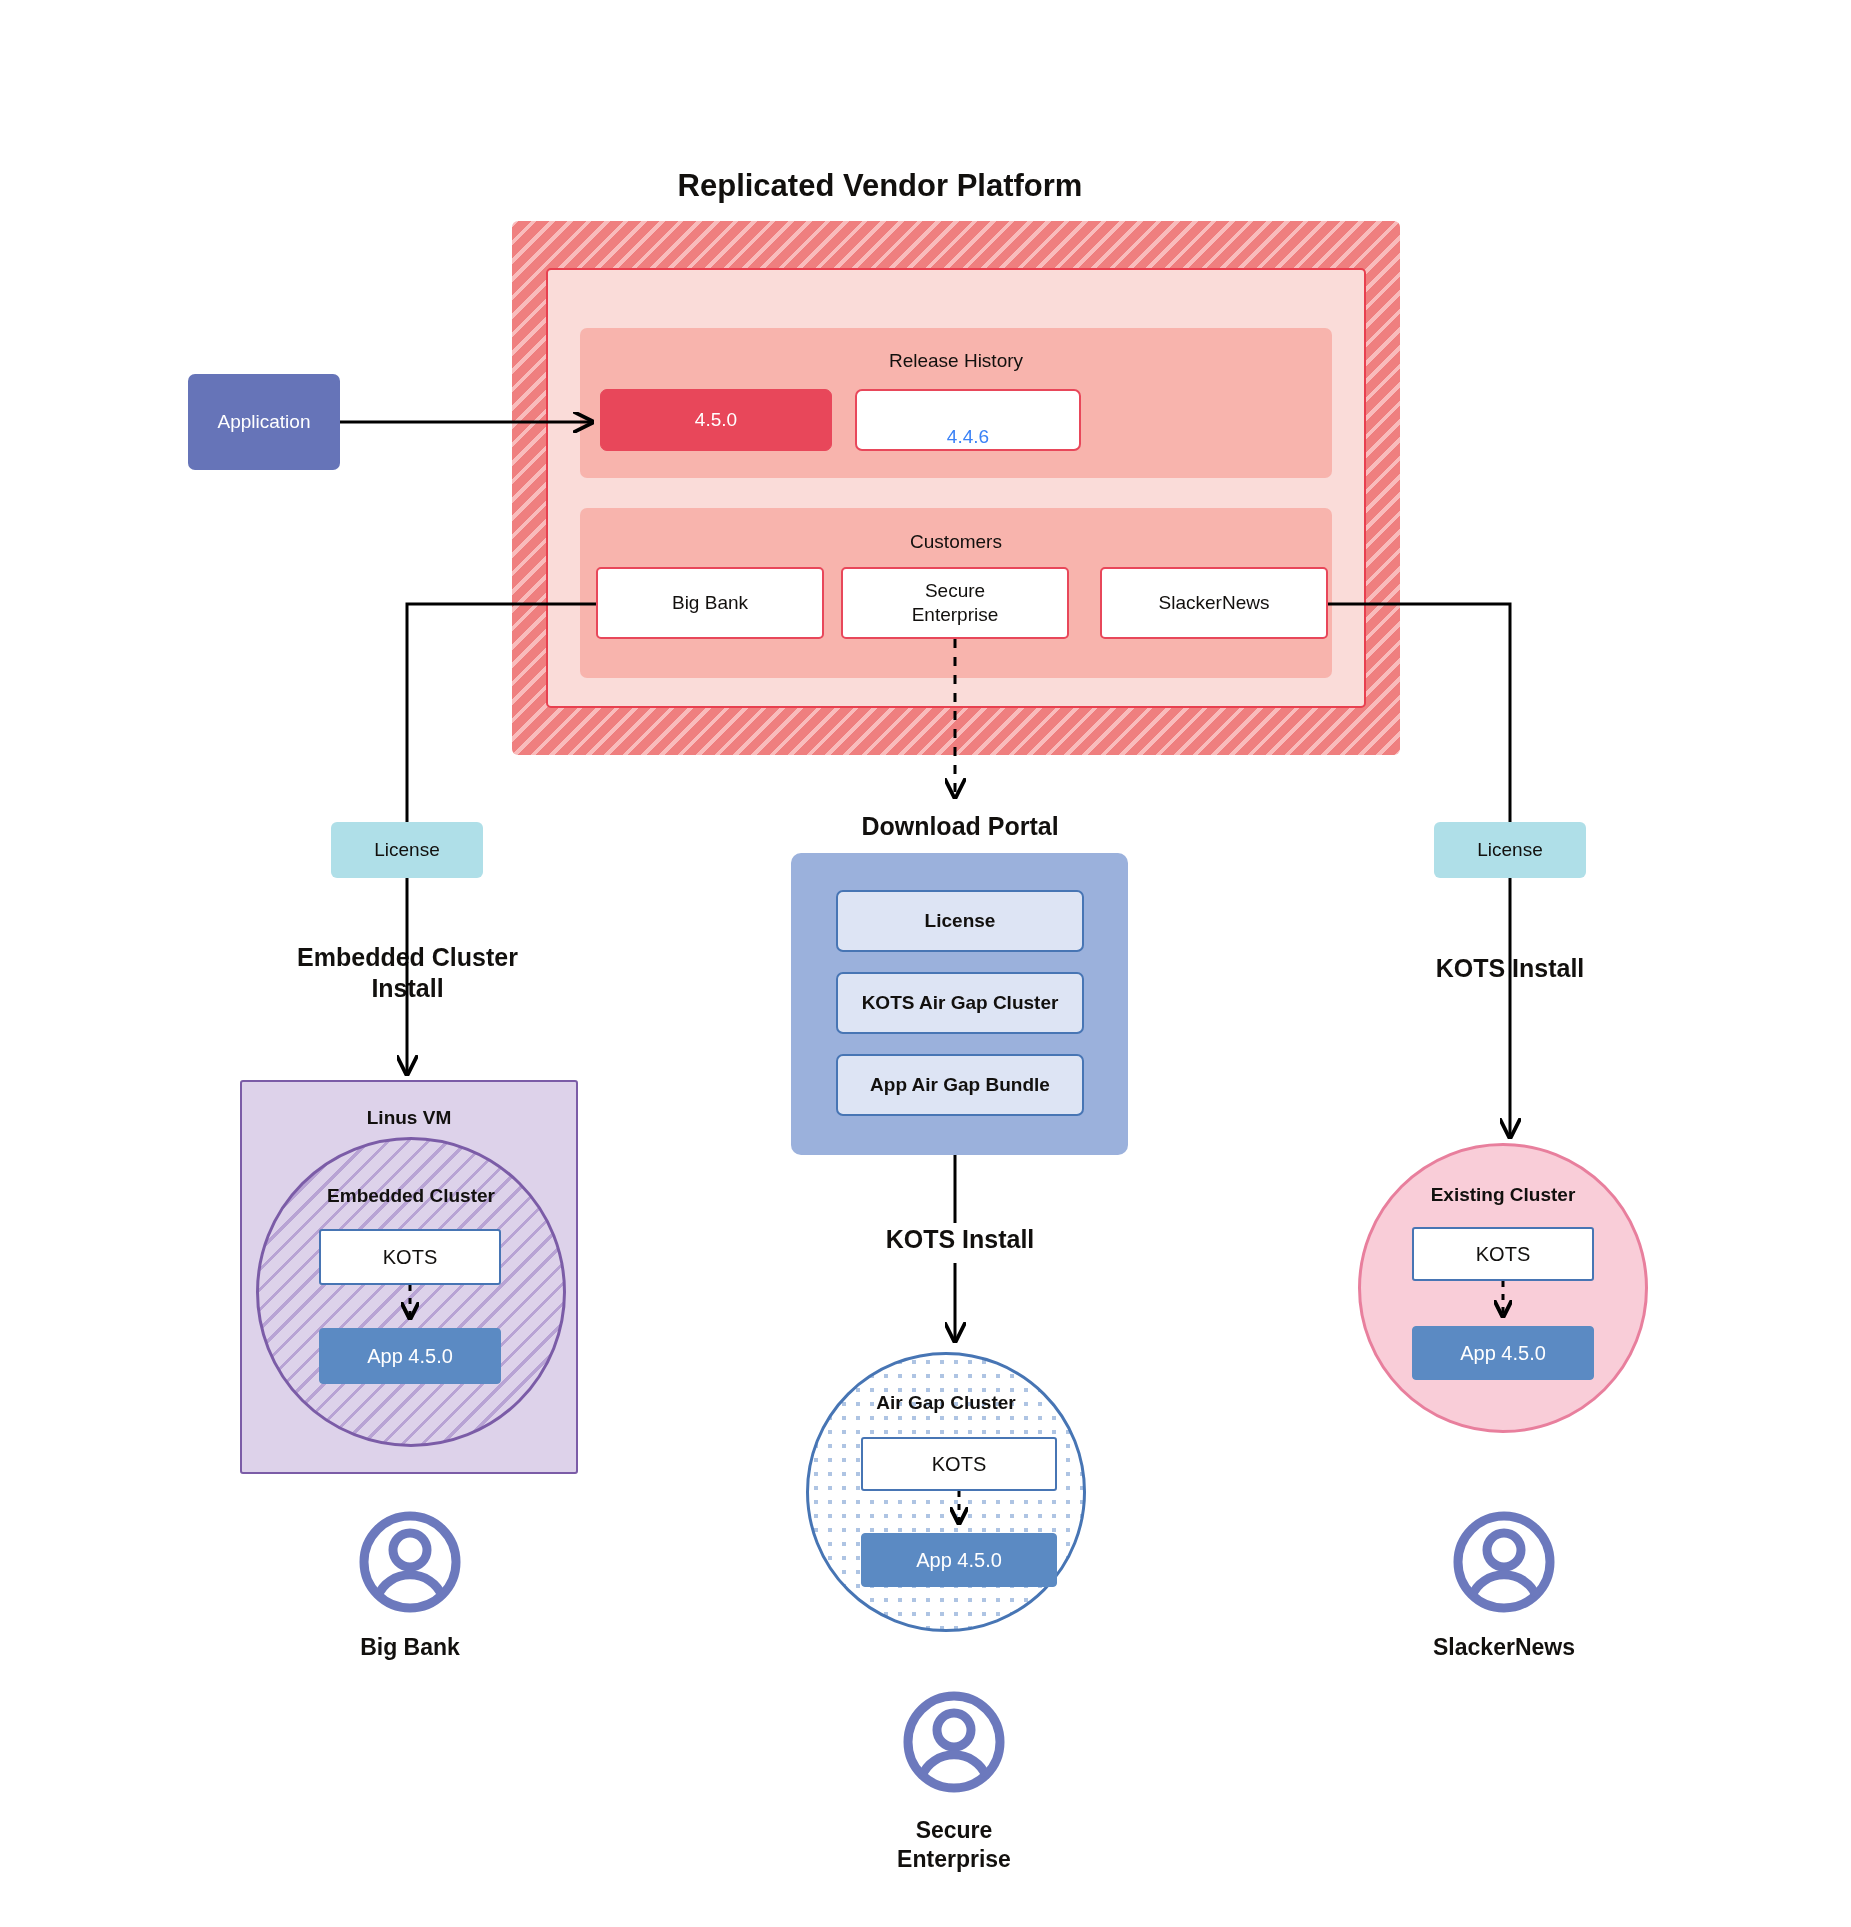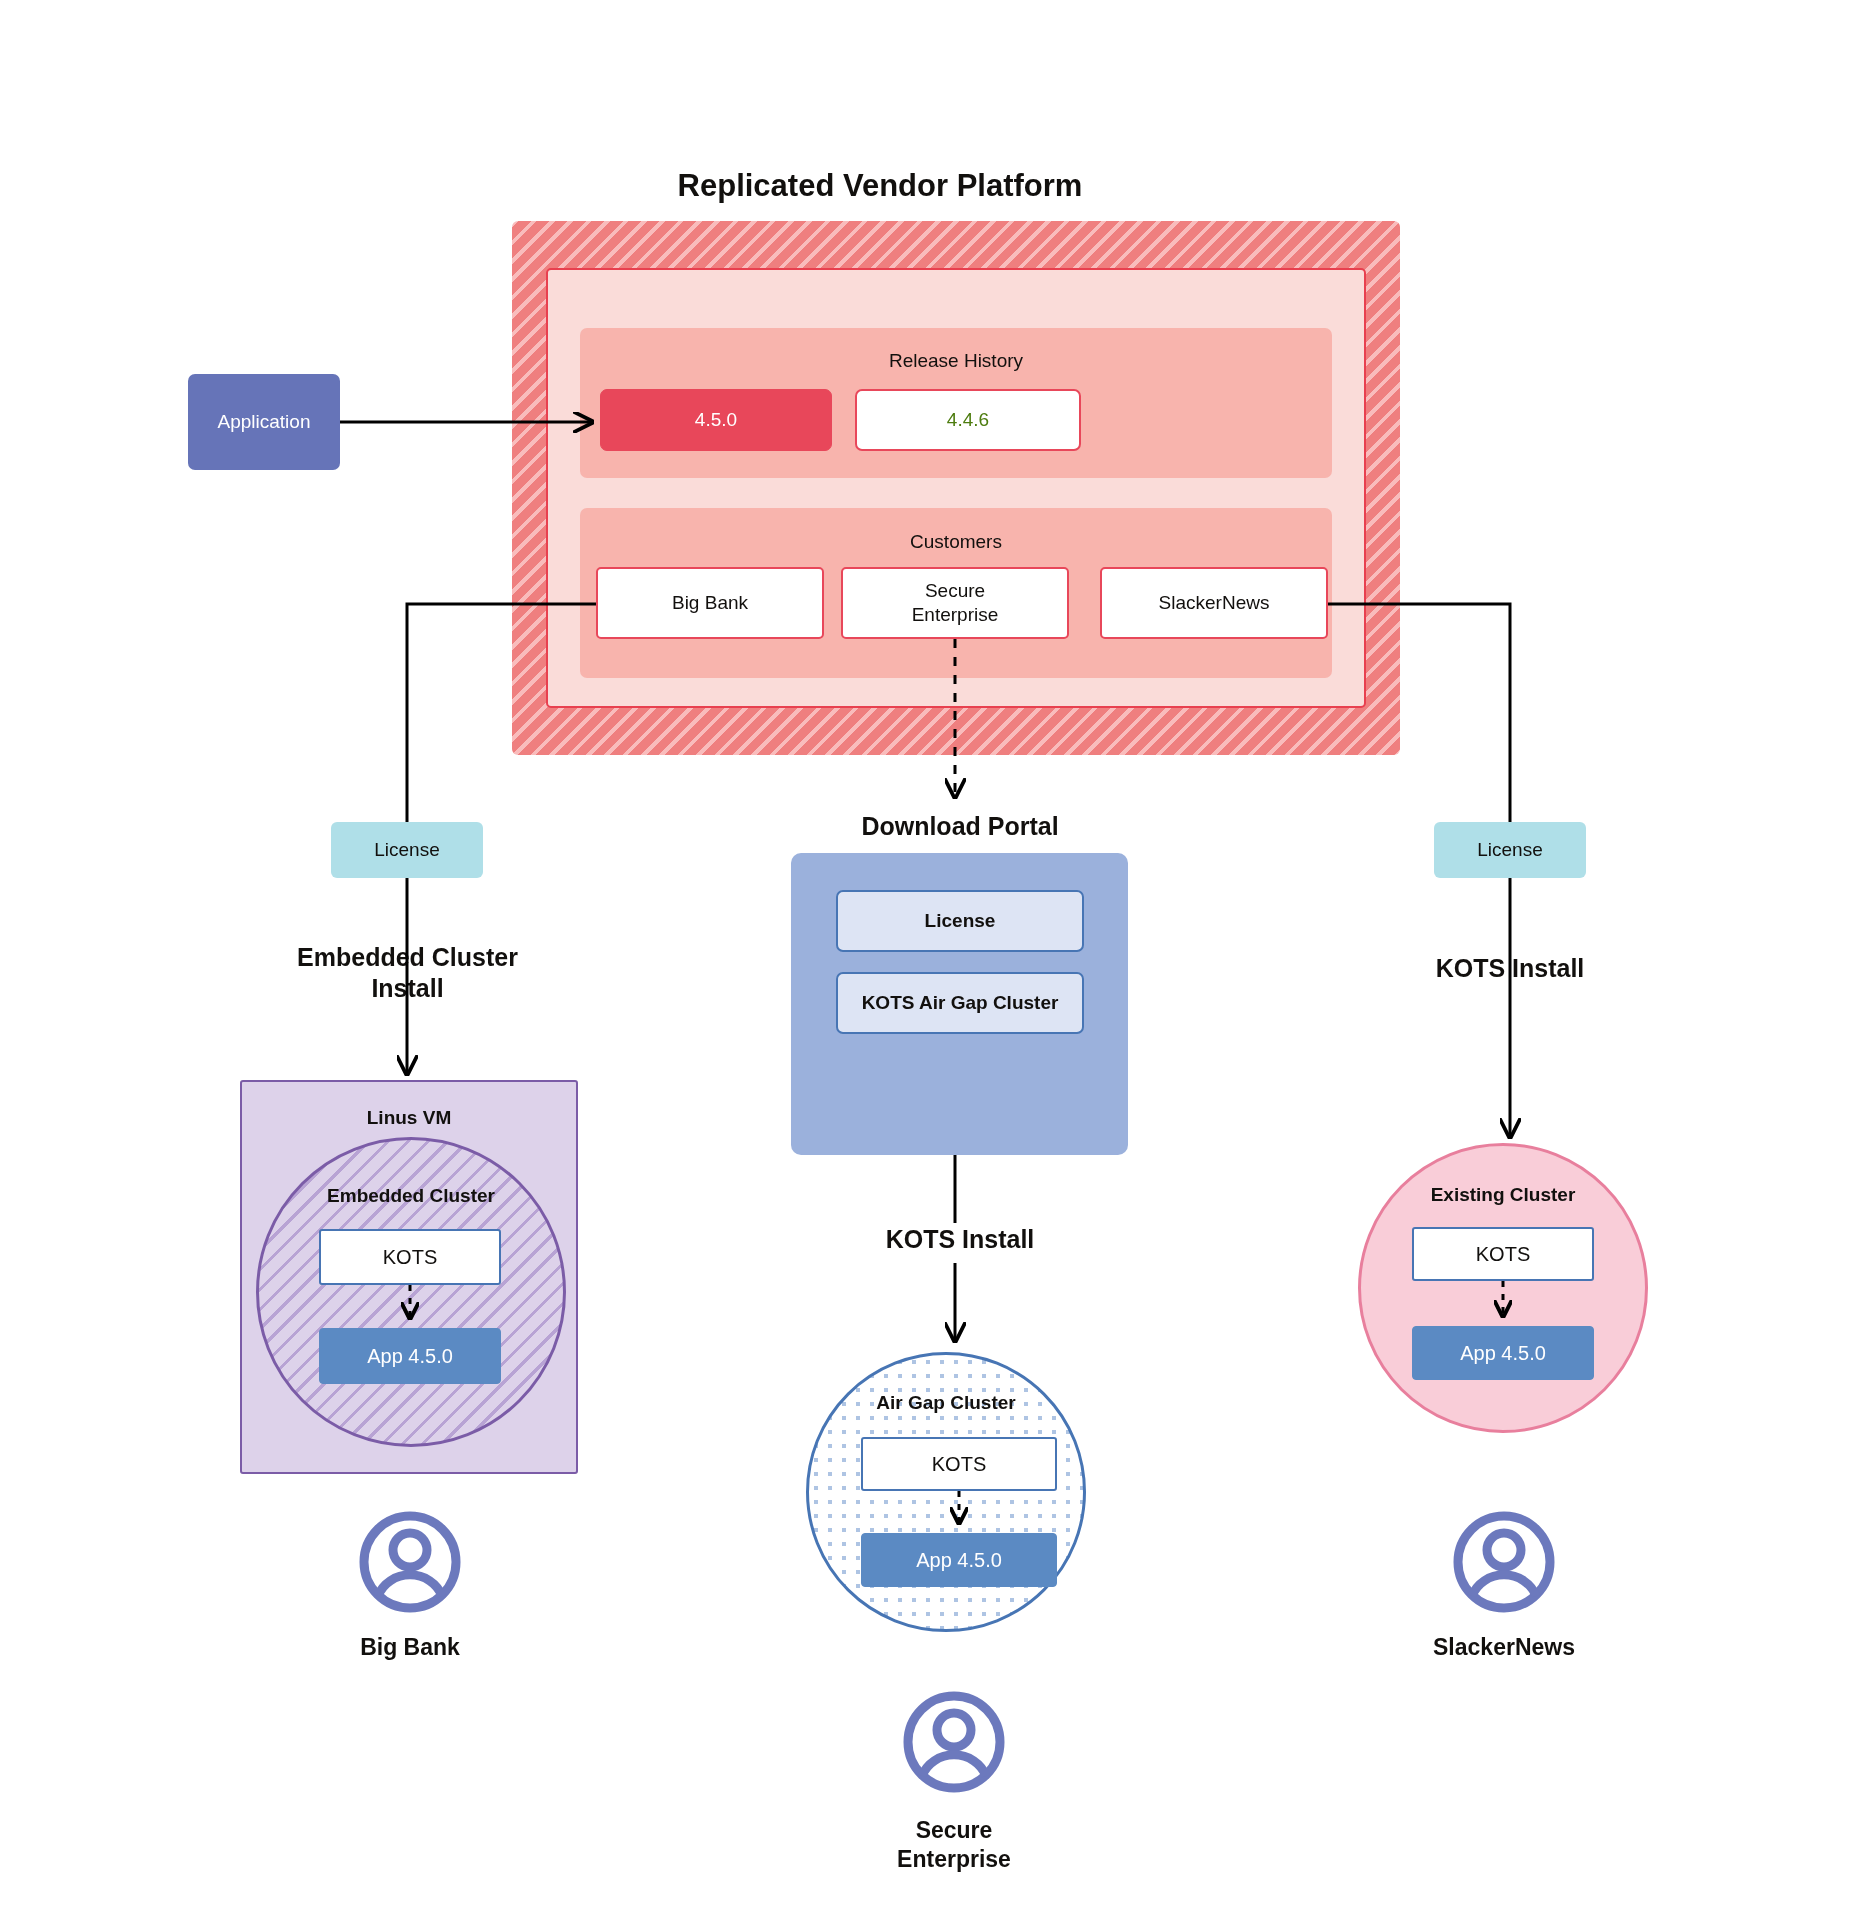--- a/index.html
+++ b/index.html
@@ -76,22 +76,23 @@
     border-radius: 7px;
     font-size: 19px;
   }
   .release-current {
     background: #e8475a;
     color: #ffffff;
     border: 1px solid #e8475a;
   }
   .release-old {
     background: #ffffff;
-    color: #4d7c0f;
+    color: #3b82f6;
     border: 2px solid #e8475a;
+    align-items: flex-end;
   }
   .customer-box {
     background: #ffffff;
     border: 2px solid #e8475a;
     border-radius: 5px;
     color: #12100e;
     font-size: 19px;
   }
 
   
@@ -247,20 +248,23 @@
   <div id="download-portal" class="abs" style="left:791px; top:853px; width:337px; height:302px;"></div>
 
   <div class="abs ctr portal-item" style="left:836px; top:890px; width:248px; height:62px;">
     <span>License</span>
   </div>
 
   <div class="abs ctr portal-item" style="left:836px; top:972px; width:248px; height:62px;">
     <span>KOTS Air Gap Cluster</span>
   </div>
 
+  <div class="abs ctr portal-item" style="left:836px; top:1054px; width:248px; height:62px;">
+    <span>App Air Gap Bundle</span>
+  </div>
 
   <div id="linux-vm" class="abs" style="left:240px; top:1080px; width:338px; height:394px;"></div>
 
   <div class="abs ctr lbl-node-b" style="left:240px; top:1105px; width:338px; height:26px;">Linus VM</div>
 
   <div id="embedded-cluster-circle" class="abs" style="left:256px; top:1137px; width:310px; height:310px;"></div>
 
   <div class="abs ctr lbl-node-b" style="left:256px; top:1183px; width:310px; height:26px;">Embedded Cluster</div>
 
   <div class="abs ctr kots-box" style="left:319px; top:1229px; width:182px; height:56px;">

